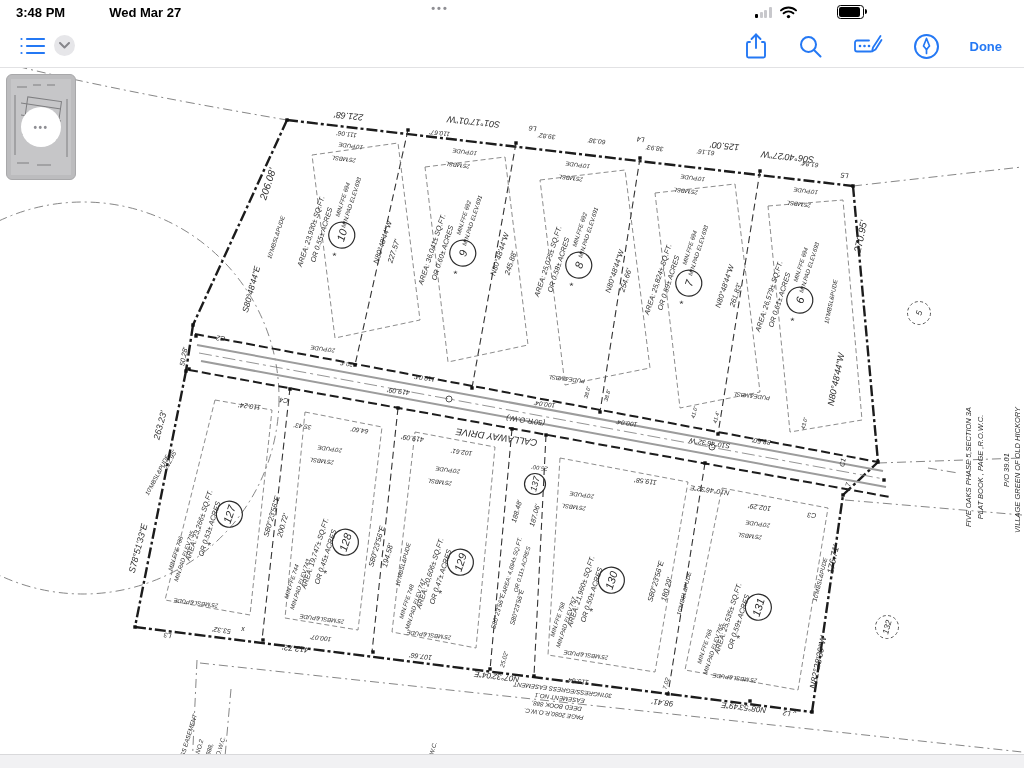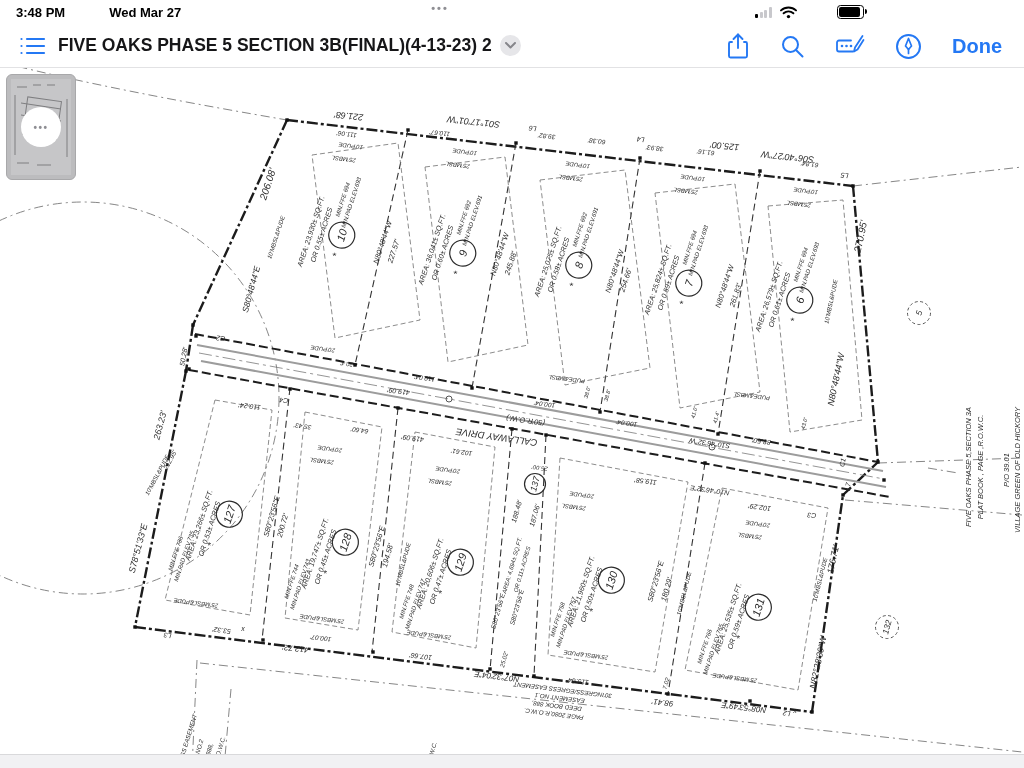--- a/index.html
+++ b/index.html
@@ -22,21 +22,21 @@
   .batt i{position:absolute;left:1px;top:1px;bottom:1px;width:82%;background:#000;border-radius:2px;}
   .batt:after{content:"";position:absolute;right:-4px;top:3px;width:2.5px;height:5px;
     background:#000;border-radius:0 2px 2px 0;}
   
   .toolbar{position:absolute;left:0;top:24px;width:1024px;height:44px;display:flex;
     align-items:center;background:#fff;border-bottom:1px solid #e2e2e4;box-sizing:border-box;}
   .tb-title{font-size:17.5px;font-weight:700;color:#161618;margin-left:12px;white-space:nowrap;}
   .chev-circle{width:21px;height:21px;border-radius:50%;background:#e6e6e9;display:flex;
     align-items:center;justify-content:center;margin-left:8px;cursor:pointer;}
   .tb-right{position:absolute;right:0;top:0;height:44px;display:flex;align-items:center;gap:30px;padding-right:22px;}
-  .tb-done{color:#2478f4;font-size:20px;font-weight:700;cursor:pointer;}
+  .tb-done{color:#2478f4;font-size:13px;font-weight:700;cursor:pointer;}
   .icon-btn{display:flex;align-items:center;justify-content:center;cursor:pointer;}
   .list-icon{margin-left:20px;cursor:pointer;}
   
   .thumb{position:absolute;left:6px;top:74px;width:68px;height:104px;background:#bcbcbe;
     border-radius:6px;border:1px solid #a8a8aa;overflow:hidden;cursor:pointer;}
   .thumb svg{display:block;}
   .thumb-dots{position:absolute;left:50%;top:50%;transform:translate(-50%,-50%);width:40px;height:40px;
     border-radius:50%;background:#fff;display:flex;align-items:center;justify-content:center;
     color:#8e8e93;font-size:10px;letter-spacing:1.5px;font-weight:700;}
   
@@ -87,21 +87,20 @@
   <svg class="list-icon" width="26" height="22" viewBox="0 0 26 22">
     <g stroke="#2478f4" stroke-width="2.2" stroke-linecap="round">
       <line x1="1.5" y1="4" x2="1.5" y2="4"></line>
         <line x1="7" y1="4" x2="24" y2="4"></line>
       <line x1="1.5" y1="11" x2="1.5" y2="11"></line>
         <line x1="7" y1="11" x2="24" y2="11"></line>
       <line x1="1.5" y1="18" x2="1.5" y2="18"></line>
         <line x1="7" y1="18" x2="24" y2="18"></line>
     </g>
   </svg>
-  <span class="tb-title">FIVE OAKS PHASE 5 SECTION 3B(FINAL)(4-13-23) 2</span>
   <span class="chev-circle">
     <svg width="11" height="7" viewBox="0 0 11 7">
       <path d="M1 1 L5.5 5.5 L10 1" fill="none" stroke="#86868b" stroke-width="2" stroke-linecap="round" stroke-linejoin="round"></path>
     </svg>
   </span>
   <div class="tb-right">
     <span class="icon-btn">
       <svg width="24" height="28" viewBox="0 0 24 28">
         <g fill="none" stroke="#2478f4" stroke-width="1.9" stroke-linecap="round" stroke-linejoin="round">
           <path d="M6 10 H4.5 A1.5 1.5 0 0 0 3 11.5 V24 A1.5 1.5 0 0 0 4.5 25.5 H19.5 A1.5 1.5 0 0 0 21 24 V11.5 A1.5 1.5 0 0 0 19.5 10 H18"></path>

